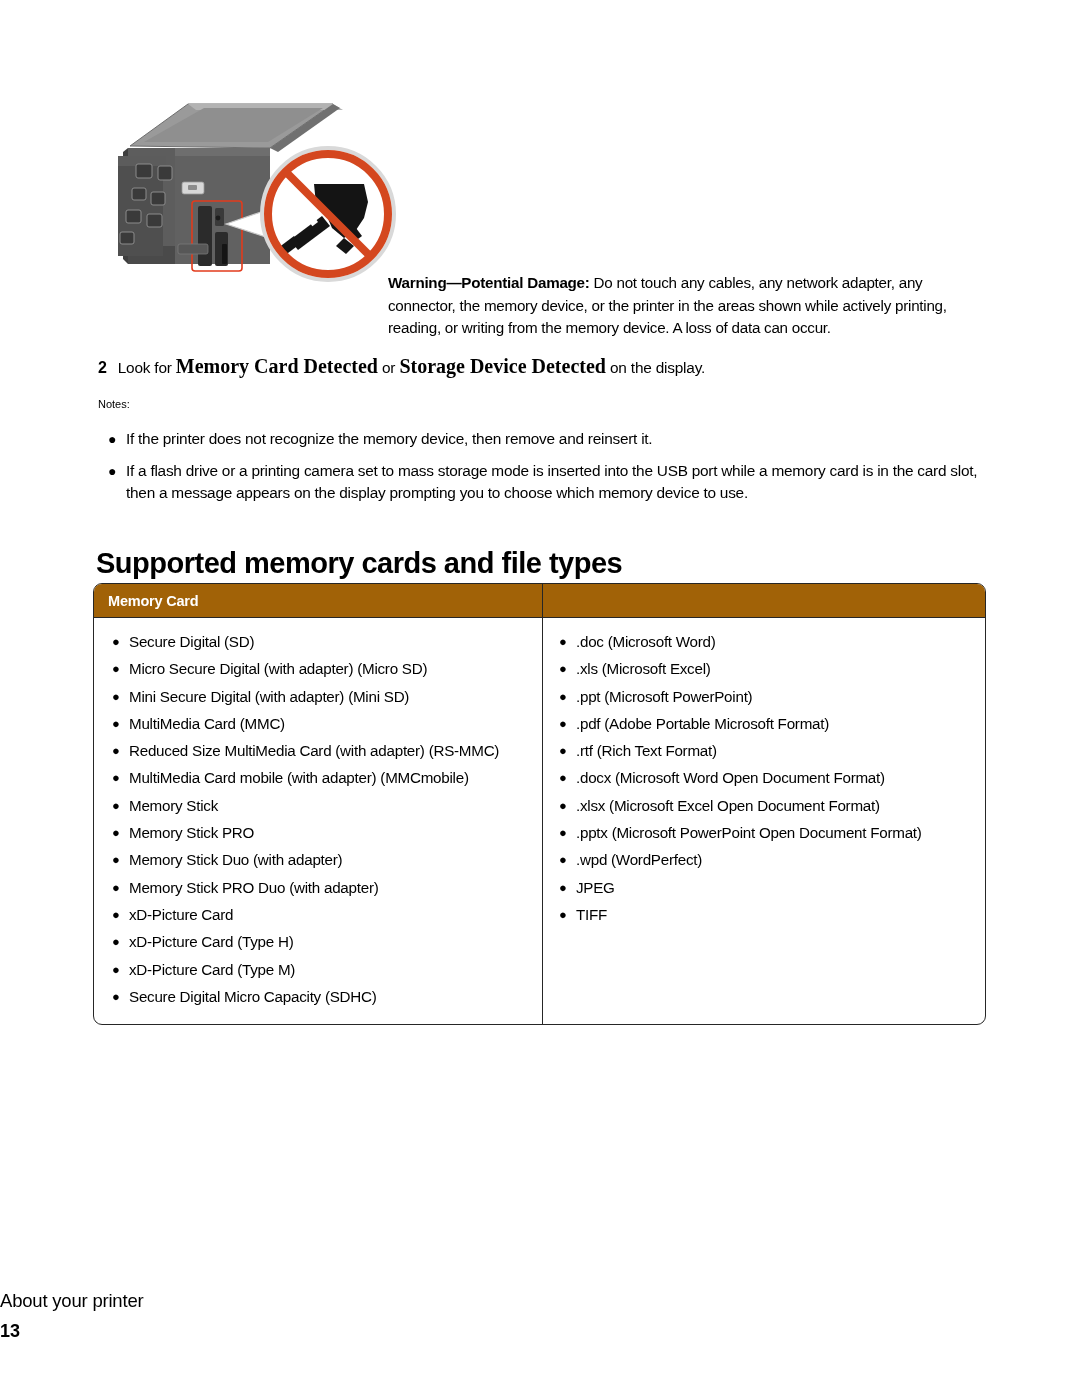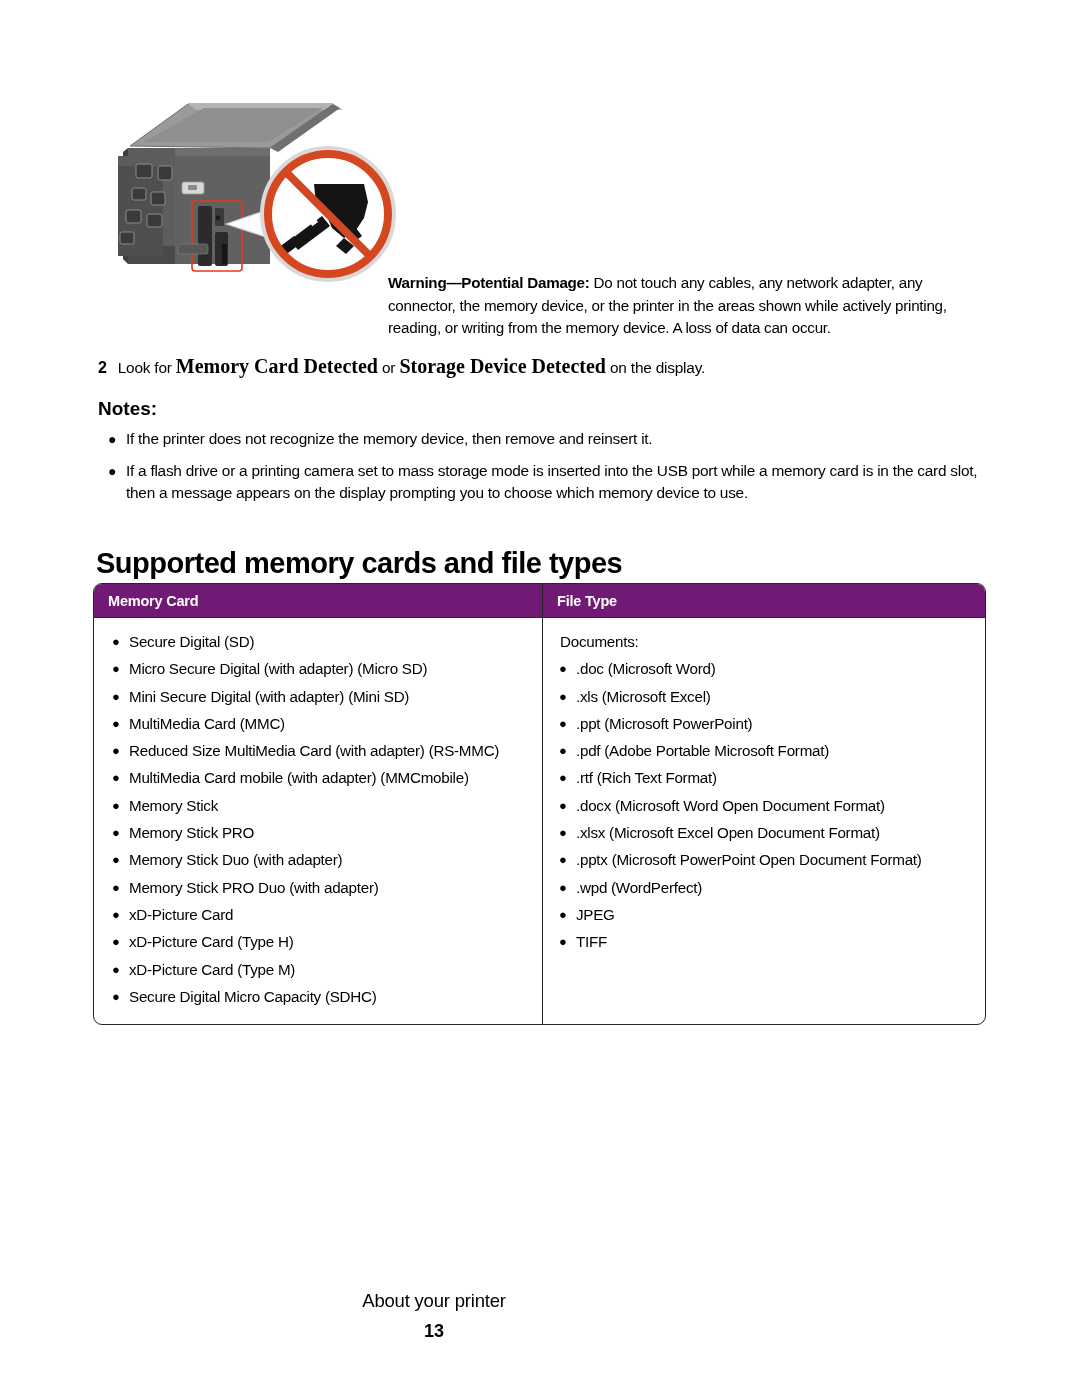--- a/index.html
+++ b/index.html
@@ -62,22 +62,22 @@
     font-weight: bold;
     font-size: 20px;
     letter-spacing: 0;
   }
 
   
   .notes-title {
     position: absolute;
     left: 98px;
     top: 398px;
-    font-size: 19px;
-    font-weight: bold;
+    font-size: 11px;
+    font-weight: normal;
   }
   .notes-list {
     position: absolute;
     left: 98px;
     top: 428px;
     width: 895px;
   }
   .note-item {
     position: relative;
     padding-left: 28px;
@@ -114,21 +114,21 @@
     border: 1.2px solid #262626;
     border-radius: 9px;
     overflow: hidden;
     background: #ffffff;
     box-sizing: border-box;
   }
   .t-row {
     display: flex;
   }
   .t-head {
-    background: #701a75;
+    background: #a16207;
     color: #ffffff;
     border-bottom: 1.2px solid #262626;
   }
   .t-head .t-cell {
     font-weight: bold;
     font-size: 14.5px;
     letter-spacing: -0.2px;
     padding: 9px 0 8px 14px;
   }
   .t-cell {
@@ -170,21 +170,20 @@
   }
   .t-col-right .cell-list li { padding-left: 33px; }
   .t-col-right .cell-list li .bullet { left: 16px; }
 
   
   .footer {
     position: absolute;
     left: 0;
     top: 1288px;
     width: 868px;
-    text-align: center;
   }
   .footer-text {
     font-size: 18.5px;
     letter-spacing: -0.2px;
     line-height: 26px;
   }
   .footer-page {
     font-size: 18px;
     font-weight: bold;
     line-height: 26px;
@@ -275,21 +274,20 @@
     <span class="bullet">●</span><span>If a flash drive or a printing camera set to mass storage mode is inserted into the USB port while a memory card is in the card slot, then a message appears on the display prompting you to choose which memory device to use.</span>
   </div>
 </div>
 
 <h1 class="section-heading">Supported memory cards and file types</h1>
 
 <div class="table-wrap">
 
   <div class="t-row t-head">
     <div class="t-cell t-col-left">Memory Card</div>
-    <div class="t-cell t-col-right">File Type</div>
   </div>
 
   <div class="t-row t-body">
 
     <div class="t-cell t-col-left">
       <ul class="cell-list">
         <li><span class="bullet">●</span><span>Secure Digital (SD)</span></li>
         <li><span class="bullet">●</span><span>Micro Secure Digital (with adapter) (Micro SD)</span></li>
         <li><span class="bullet">●</span><span>Mini Secure Digital (with adapter) (Mini SD)</span></li>
         <li><span class="bullet">●</span><span>MultiMedia Card (MMC)</span></li>
@@ -300,21 +298,20 @@
         <li><span class="bullet">●</span><span>Memory Stick Duo (with adapter)</span></li>
         <li><span class="bullet">●</span><span>Memory Stick PRO Duo (with adapter)</span></li>
         <li><span class="bullet">●</span><span>xD-Picture Card</span></li>
         <li><span class="bullet">●</span><span>xD-Picture Card (Type H)</span></li>
         <li><span class="bullet">●</span><span>xD-Picture Card (Type M)</span></li>
         <li><span class="bullet">●</span><span>Secure Digital Micro Capacity (SDHC)</span></li>
       </ul>
     </div>
 
     <div class="t-cell t-col-right">
-      <div class="cell-label">Documents:</div>
       <ul class="cell-list">
         <li><span class="bullet">●</span><span>.doc (Microsoft Word)</span></li>
         <li><span class="bullet">●</span><span>.xls (Microsoft Excel)</span></li>
         <li><span class="bullet">●</span><span>.ppt (Microsoft PowerPoint)</span></li>
         <li><span class="bullet">●</span><span>.pdf (Adobe Portable Microsoft Format)</span></li>
         <li><span class="bullet">●</span><span>.rtf (Rich Text Format)</span></li>
         <li><span class="bullet">●</span><span>.docx (Microsoft Word Open Document Format)</span></li>
         <li><span class="bullet">●</span><span>.xlsx (Microsoft Excel Open Document Format)</span></li>
         <li><span class="bullet">●</span><span>.pptx (Microsoft PowerPoint Open Document Format)</span></li>
         <li><span class="bullet">●</span><span>.wpd (WordPerfect)</span></li>

